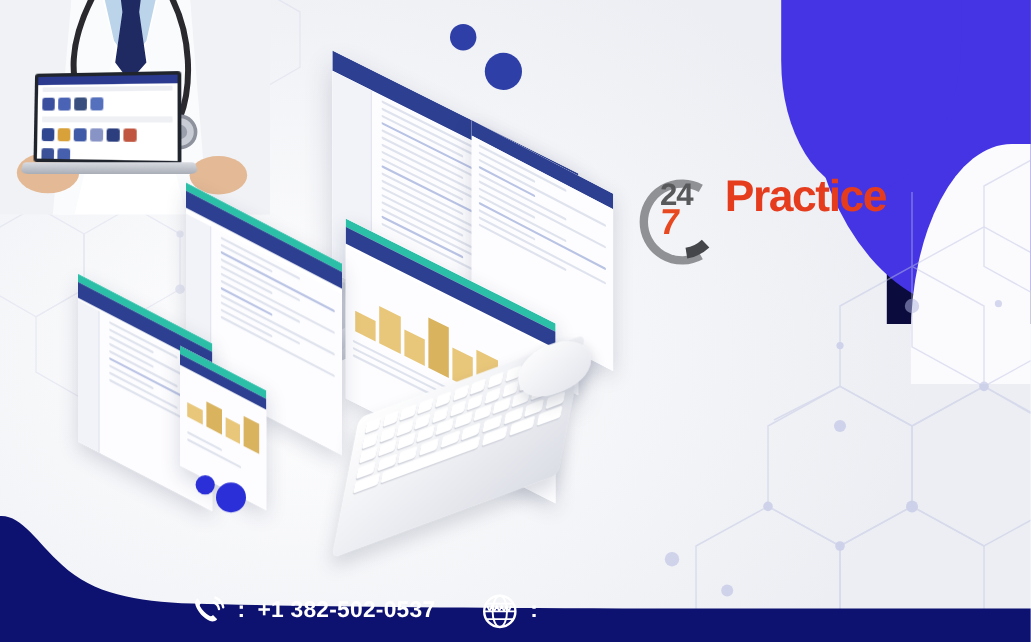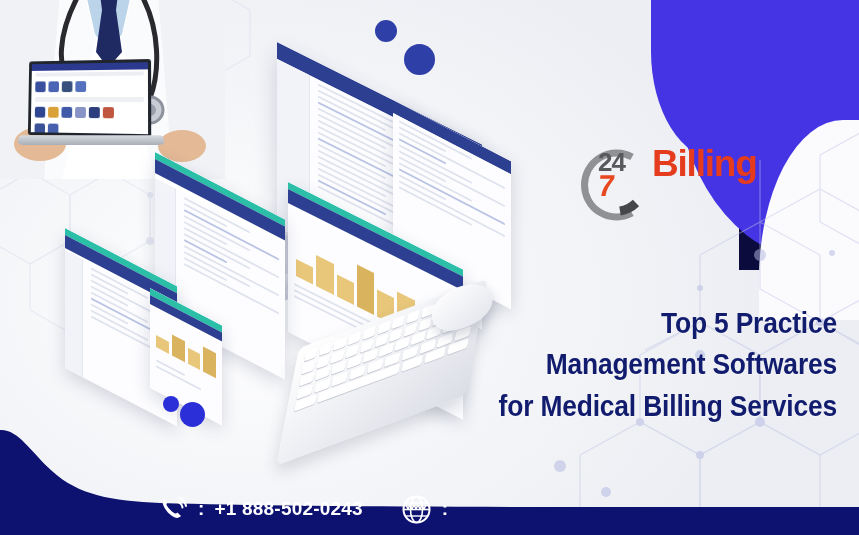--- a/index.html
+++ b/index.html
@@ -124,21 +124,21 @@
 
   .mouse {
     position:absolute; left:430px; top:287px; width:64px; height:40px;
     background:linear-gradient(160deg,#ffffff,#e3e5ec);
     border-radius:50% 50% 46% 46%;
     transform:rotate(-22deg) skewX(-6deg);
     box-shadow:0 6px 12px rgba(50,60,90,.2);
   }
 
   
-  .logo { position:absolute; left:568px; top:133px; width:230px; height:90px; }
+  .logo { position:absolute; left:520px; top:133px; width:230px; height:90px; }
   .logo-arc { position:absolute; left:6px; top:14px; width:74px; height:74px; }
   .logo-24 {
     position:absolute; left:30px; top:14px;
     font-family:"Liberation Sans", sans-serif;
     font-size:26px; font-weight:700; color:#58595b; letter-spacing:-1px;
   }
   .logo-7 {
     position:absolute; left:30px; top:36px;
     font-family:"Liberation Sans", sans-serif;
     font-size:30px; font-weight:700; color:#e8481f;
@@ -502,41 +502,36 @@
   <div class="dot d3"></div>
   <div class="dot d4"></div>
 
   <div class="logo">
     <svg class="logo-arc" viewBox="0 0 74 74">
       <path d="M58,66 A32,32 0 1 1 58,10" stroke="#8f9195" stroke-width="7" fill="none" stroke-linecap="butt"></path>
       <path d="M46,64 A30,30 0 0 0 62,56" stroke="#45464a" stroke-width="9" fill="none" stroke-linecap="butt"></path>
     </svg>
     <div class="logo-24">24</div>
     <div class="logo-7">7</div>
-    <div class="logo-med">Billing</div>
+    <div class="logo-med">Practice</div>
   </div>
 
-  <div class="headline">
-    <span class="hl">Top 5 Practice</span>
-    <span class="hl">Management Softwares</span>
-    <span class="hl">for Medical Billing Services</span>
-  </div>
 
   <svg class="wave" viewBox="0 0 859 130" preserveAspectRatio="none">
     <path d="M0,25 C18,24 30,46 52,66 C78,90 112,96 160,98 C260,101 420,102 620,102 C740,102 820,102 859,102 L859,130 L0,130 Z" fill="#0d1170"></path>
   </svg>
 
   <div class="contact">
     <svg class="ico" width="30" height="30" viewBox="0 0 30 30">
       <path d="M6.5,4.5 C5,6 4,8 5,10.5 C7,16 11.5,21 17,23.5 C19.5,24.5 21.5,23.5 23,22 L19.5,18.5 C18.5,19.5 17.5,19.8 16.5,19.2 C13.5,17.5 10.5,14.5 8.8,11.5 C8.2,10.5 8.5,9.5 9.5,8.5 Z" fill="#ffffff"></path>
       <path d="M20,8 A7,7 0 0 1 24.5,13.5" stroke="#ffffff" stroke-width="2" fill="none" stroke-linecap="round"></path>
       <path d="M21.5,4 A11,11 0 0 1 28,12" stroke="#ffffff" stroke-width="2" fill="none" stroke-linecap="round"></path>
     </svg>
     <span class="txt">:</span>
-    <span class="txt">+1 888-502-0243</span>
+    <span class="txt">+1 382-502-0537</span>
     <span class="sep"></span>
     <svg class="ico" width="31" height="31" viewBox="0 0 31 31">
       <circle cx="15.5" cy="15.5" r="13" stroke="#ffffff" stroke-width="2" fill="none"></circle>
       <ellipse cx="15.5" cy="15.5" rx="6" ry="13" stroke="#ffffff" stroke-width="1.6" fill="none"></ellipse>
       <line x1="2.5" y1="15.5" x2="28.5" y2="15.5" stroke="#ffffff" stroke-width="1.6"></line>
       <line x1="4.5" y1="9" x2="26.5" y2="9" stroke="#ffffff" stroke-width="1.4"></line>
       <line x1="4.5" y1="22" x2="26.5" y2="22" stroke="#ffffff" stroke-width="1.4"></line>
       <path d="M5,11 L7,15 L9,11 L11,15 L13,11 L15,15 L17,11 L19,15 L21,11 L23,15 L25,11" stroke="#ffffff" stroke-width="1.5" fill="none" stroke-linejoin="round"></path>
     </svg>
     <span class="txt">:</span>

